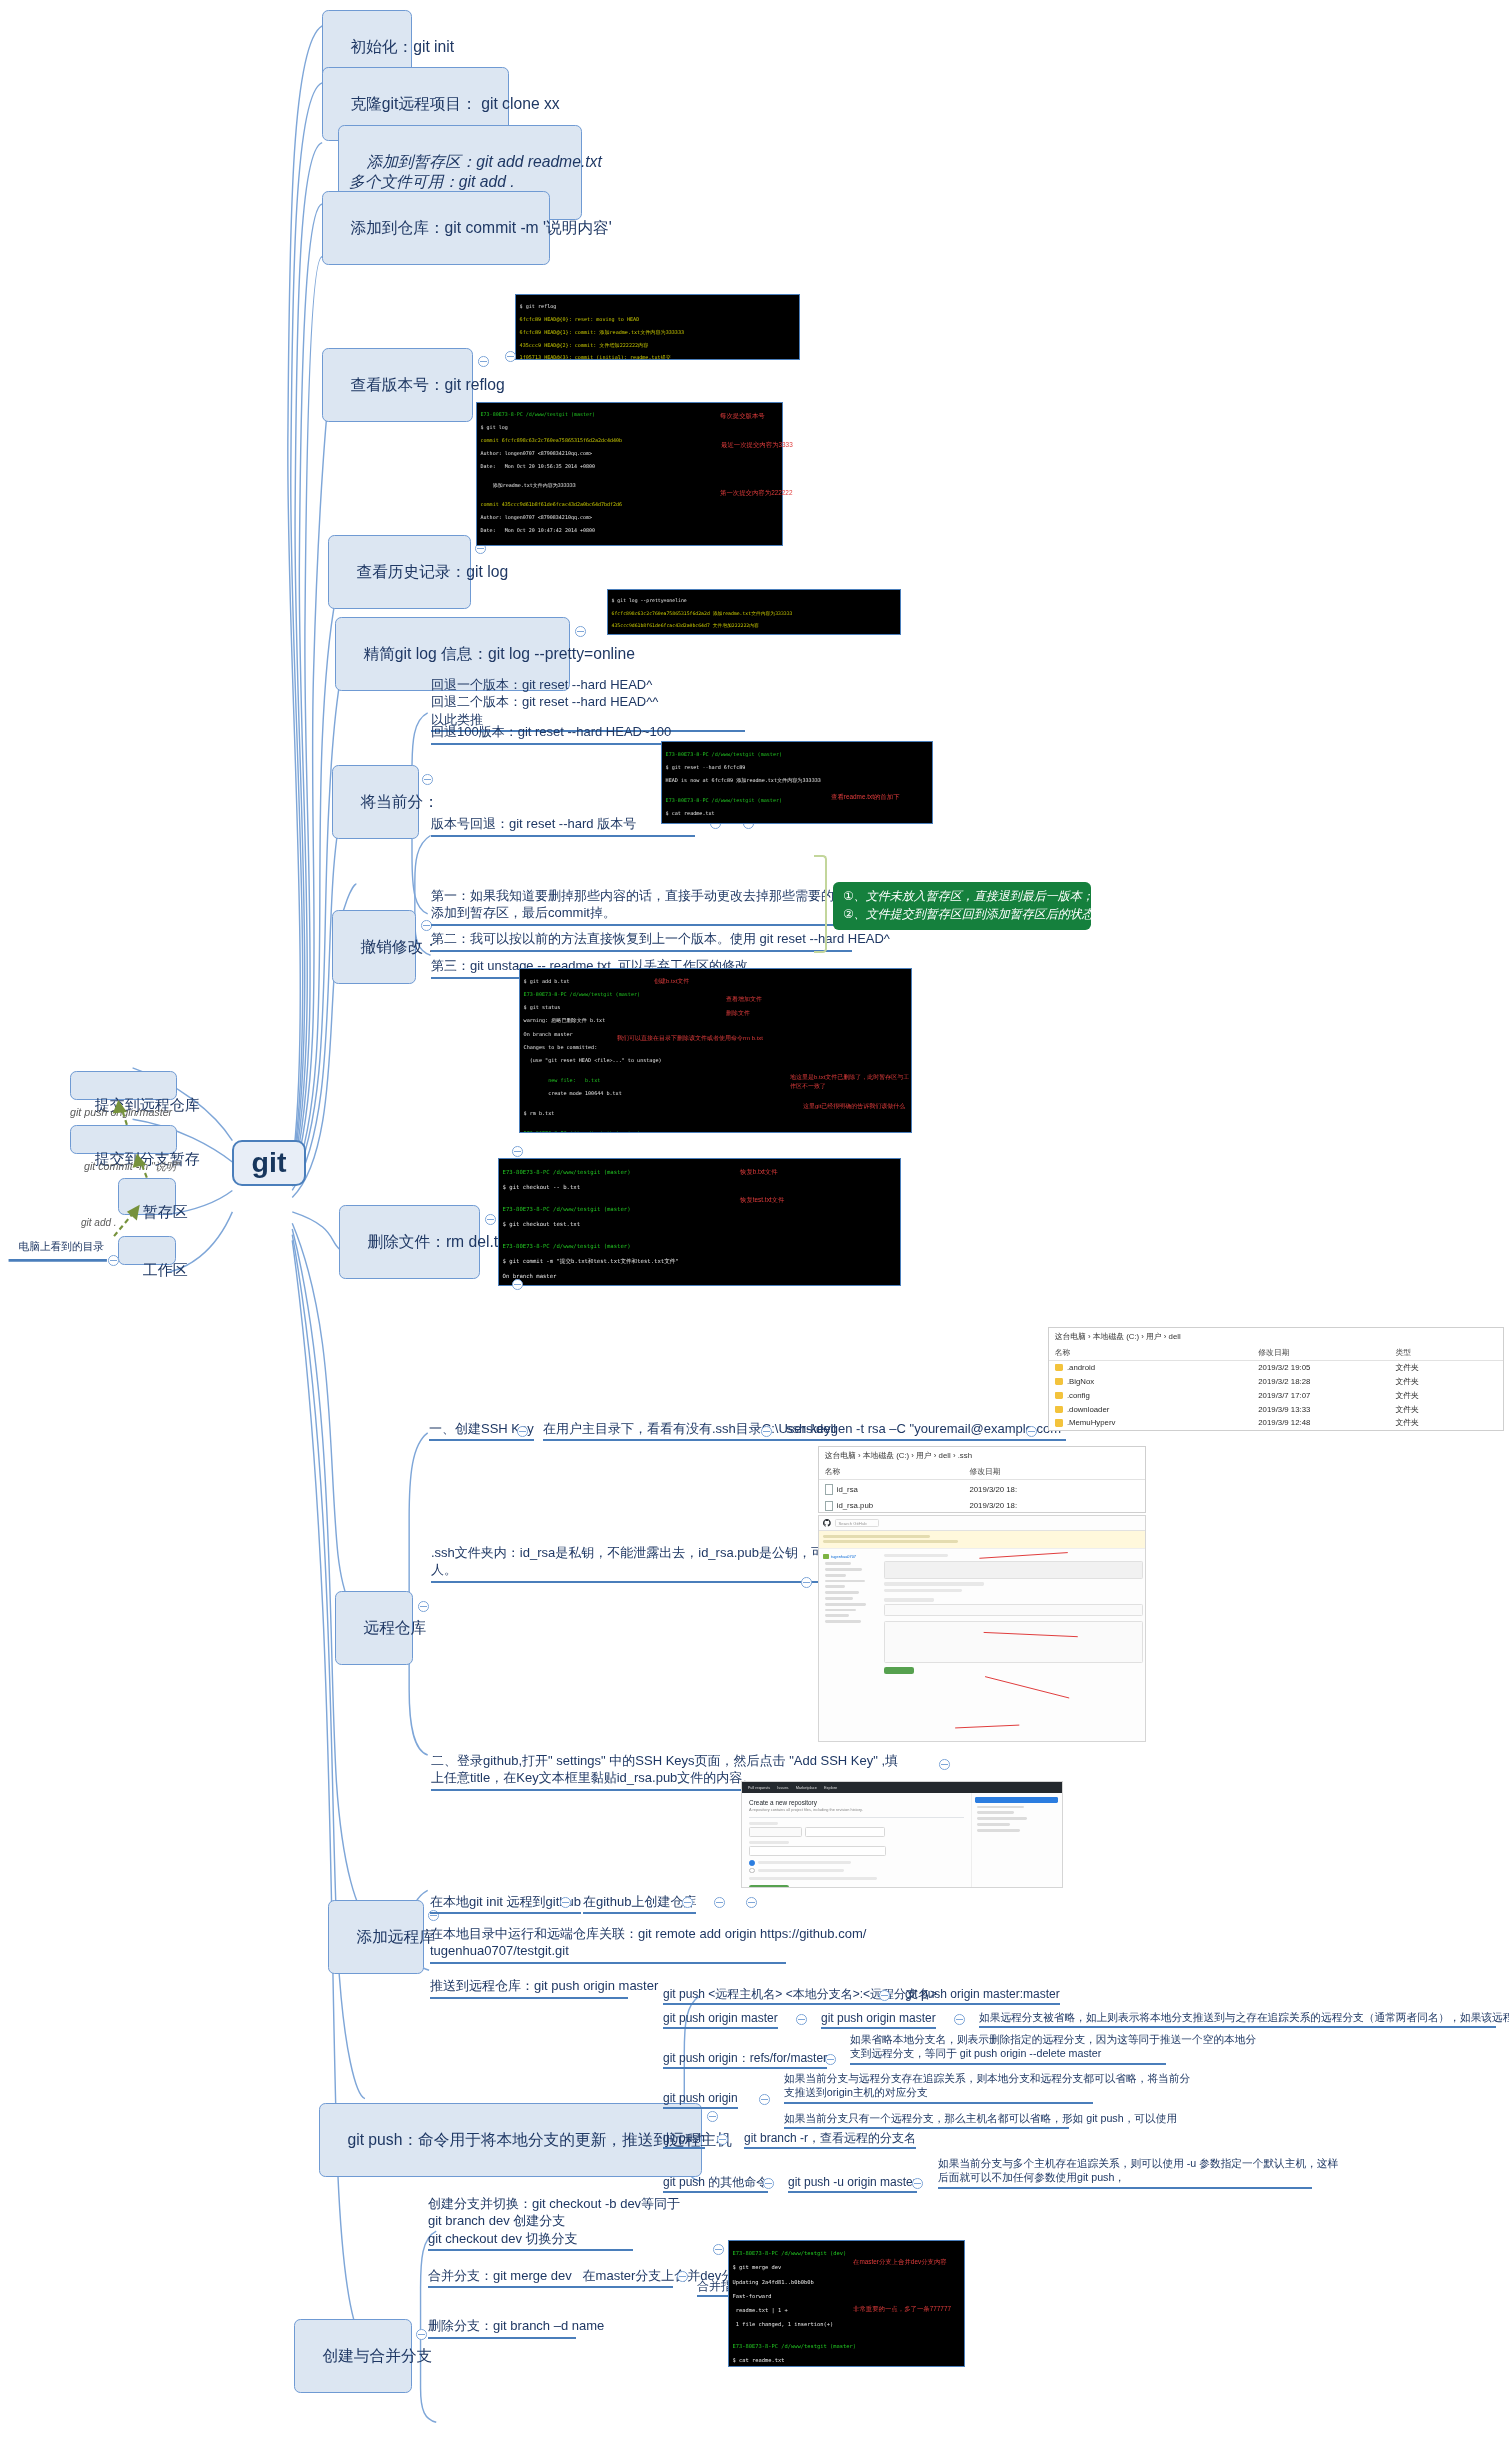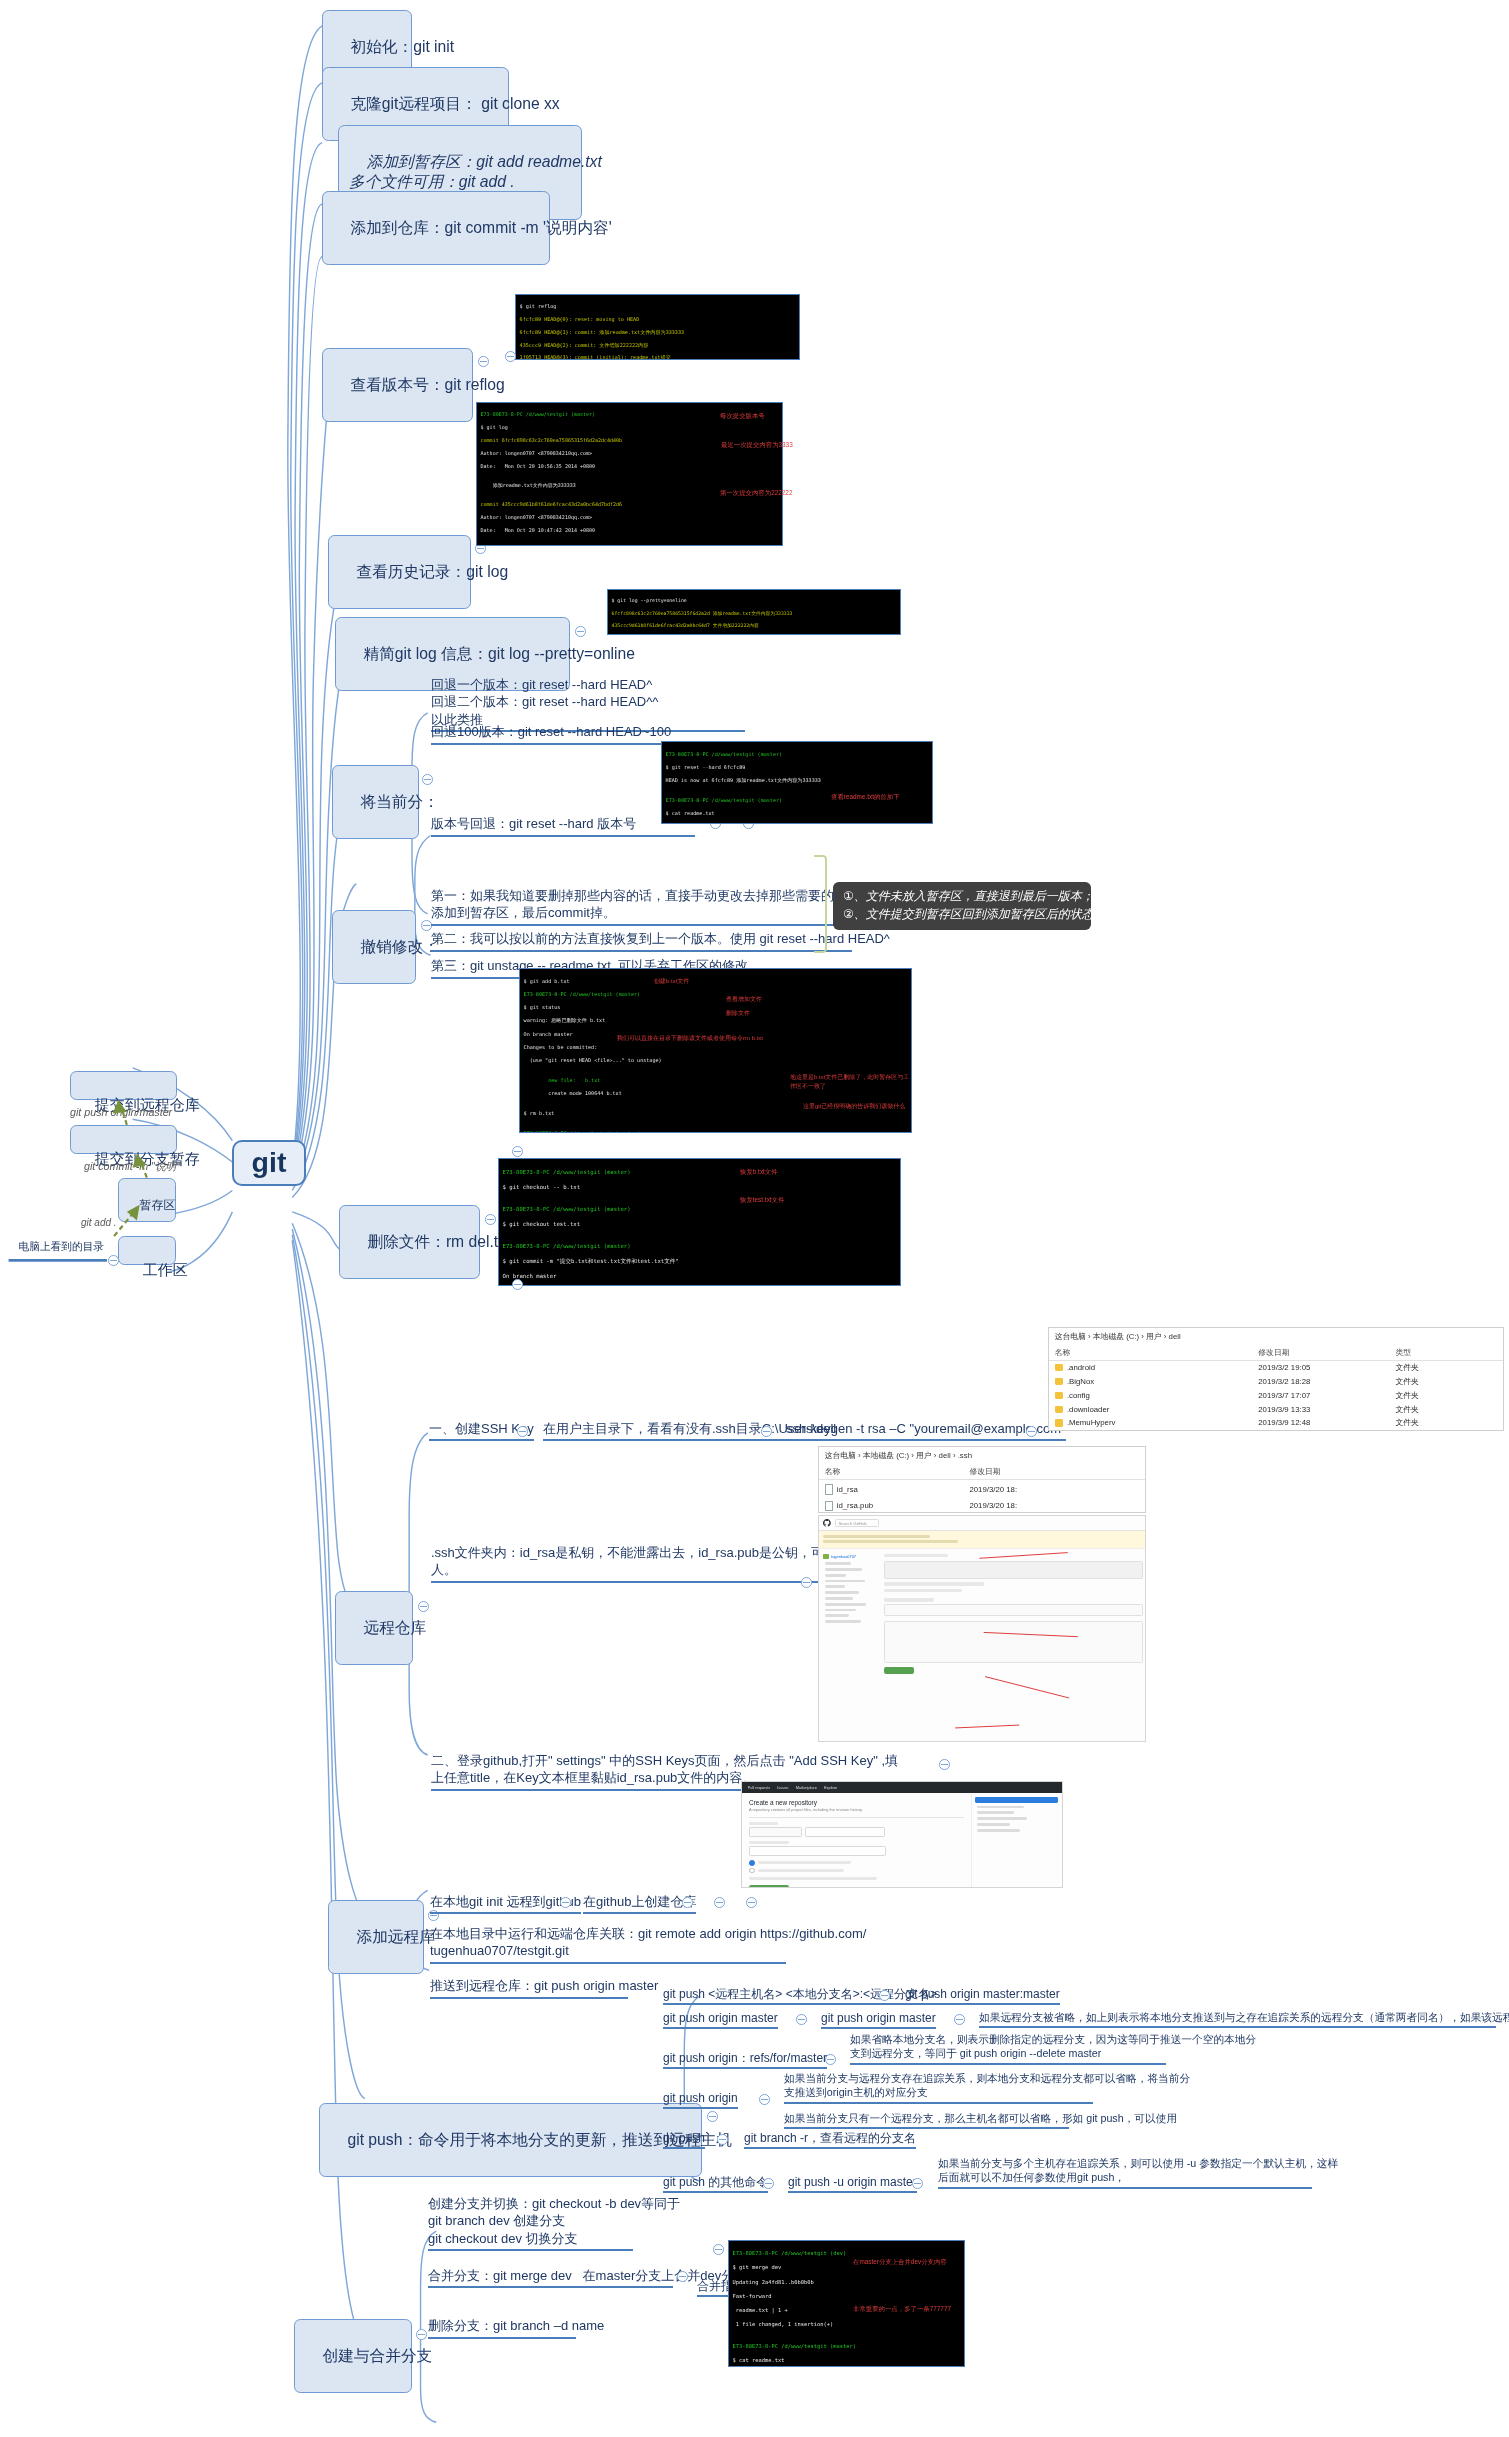--- a/index.html
+++ b/index.html
@@ -39,21 +39,21 @@
   .coll{
     position:absolute;width:10.7px;height:10.7px;border:1px solid #7ea6d8;border-radius:50%;
     background:#fff;box-sizing:border-box;
   }
   .coll:after{
     content:"";position:absolute;left:1.4px;top:4.3px;width:6.4px;height:1px;background:#7ea6d8;
   }
 
   
   .callout{
-    position:absolute;background:#404040;border-radius:5.7px;color:#fff;
+    position:absolute;background:#15803d;border-radius:5.7px;color:#fff;
     font-style:italic;font-size:12px;line-height:1.45;padding:6.4px 10px;white-space:pre;
   }
   .bracket{
     position:absolute;border:2.9px solid #c3d69b;border-left:none;border-radius:0 4.3px 4.3px 0;
     width:11.4px;
   }
 
   
   .term{
     position:absolute;background:#000;color:#d6d6d6;
@@ -134,21 +134,21 @@
   <div class="node root" style="left:232px;top:1140px;width:74px;height:46px;">
     <span>git</span>
   </div>
 
   <div class="node lvl1" style="left:70px;top:1071px;width:107px;height:28.5px;font-size:15px;padding:3.6px 7.1px;text-align:center;">
     <span>提交到远程仓库</span>
   </div>
   <div class="node lvl1" style="left:70px;top:1125px;width:107px;height:28.5px;font-size:15px;padding:3.6px 7.1px;text-align:center;">
     <span>提交到分支暂存</span>
   </div>
-  <div class="node lvl1" style="left:118px;top:1178px;width:58px;height:44px;font-size:12px;padding:3.6px 7.1px;text-align:left;">
+  <div class="node lvl1" style="left:118px;top:1178px;width:58px;height:37px;font-size:15px;padding:3.6px 7.1px;text-align:left;">
     <span>暂存区</span>
   </div>
   <div class="node lvl1" style="left:118px;top:1236px;width:58px;height:28.5px;font-size:15px;padding:3.6px 7.1px;text-align:center;">
     <span>工作区</span>
   </div>
 
   <svg class="links" style="z-index:2;" viewBox="0 0 2117 3420">
     <g stroke="#76923c" stroke-width="3" fill="#76923c" stroke-dasharray="7,5">
       <line x1="178" y1="1578" x2="170" y2="1552"></line>
       <line x1="206" y1="1652" x2="196" y2="1626"></line>

